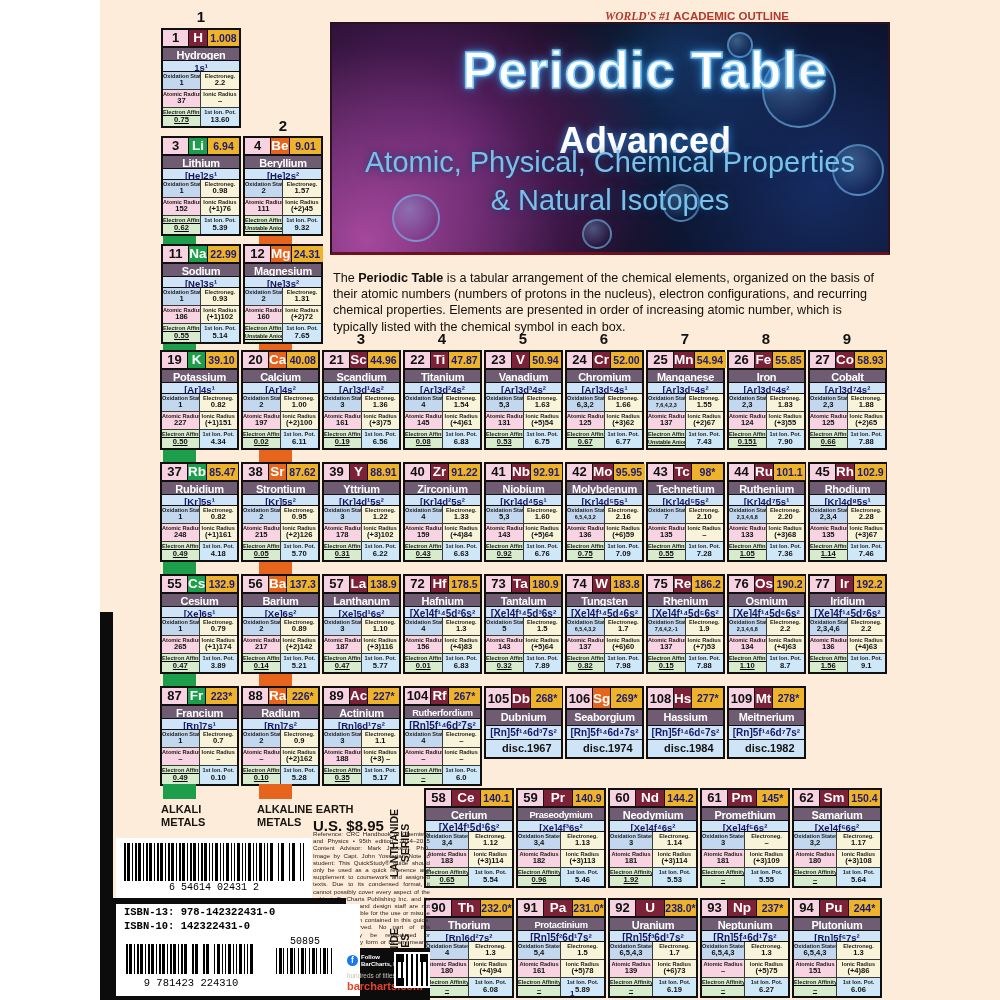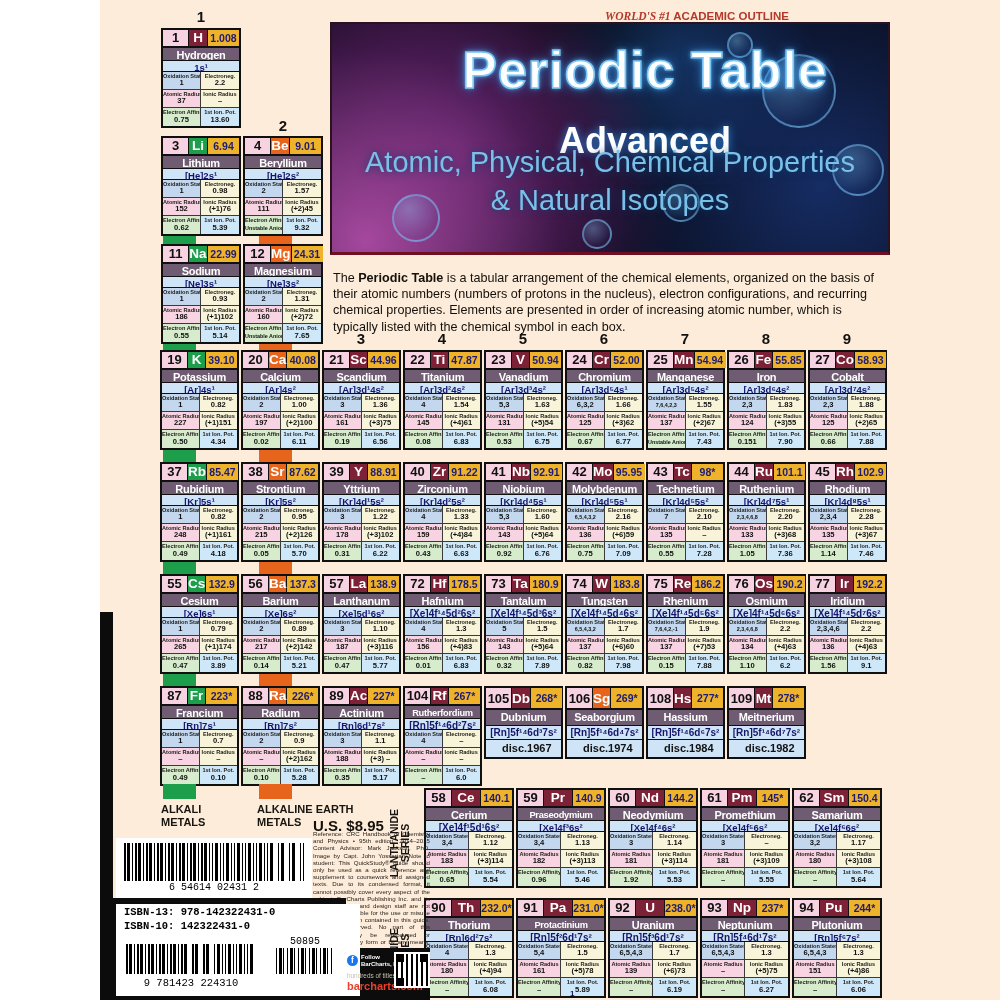--- a/index.html
+++ b/index.html
@@ -69,21 +69,21 @@
   .econf{background:#cfe5f7;color:#15156b;text-align:center;font-weight:bold;font-size:9.5px;line-height:13px;height:13px;border-bottom:1.5px solid #101010;white-space:nowrap;overflow:hidden;}
   .econf.small{font-size:10px;}
   .eprops{flex:1;display:grid;grid-template-columns:1fr 1fr;grid-auto-rows:1fr;}
   .p{display:flex;flex-direction:column;justify-content:space-between;text-align:center;border-right:1px solid #3a3a3a;border-bottom:1px solid #3a3a3a;overflow:hidden;}
   .p:nth-child(2n){border-right:none;}
   .p:nth-child(5),.p:nth-child(6){border-bottom:none;}
   .plabel{font-size:5.6px;font-weight:bold;color:#23201d;padding-top:1px;white-space:nowrap;}
   .pval{font-size:7.6px;font-weight:bold;color:#101010;line-height:8.5px;padding-bottom:1.5px;white-space:nowrap;}
   .pval.small{font-size:5.4px;}
   .p-ox{background:#c3d8ee;} .p-en{background:#f8f4d9;} .p-ar{background:#f8d4e2;}
-  .p-ir{background:#f8f4d9;} .p-ea{background:#d7eccd;} .p-ip{background:#cfe8f9;}
+  .p-ir{background:#f8f4d9;} .p-ea{background:#d7eccd;text-decoration:underline;} .p-ip{background:#cfe8f9;}
   .edisc{background:#cfe5f7;text-align:center;font-weight:bold;font-size:11px;color:#111;padding:2px 16px 3px;}
 
   
   .strip{position:absolute;width:33px;}
   .sg{background:#1d9e4b;} .so{background:#e7641c;}
   .legend{position:absolute;font-size:11px;font-weight:bold;color:#181512;line-height:13px;}
 
   
   .vlabel{position:absolute;width:110px;text-align:center;font-weight:bold;color:#181512;
     font-size:10.5px;line-height:11px;transform:rotate(-90deg);}
@@ -1238,21 +1238,21 @@
           <div class="p p-ir">
             <div class="plabel">Ionic Radius</div>
             <div class="pval">(+4)63</div>
           </div>
           <div class="p p-ea">
             <div class="plabel">Electron Affinity</div>
             <div class="pval">1.10</div>
           </div>
           <div class="p p-ip">
             <div class="plabel">1st Ion. Pot.</div>
-            <div class="pval">6.2</div>
+            <div class="pval">8.7</div>
           </div>
         </div>
       </div>
       <div class="ecell">
         <div class="etop">
           <span class="enum">77</span>
           <span class="esym sym-maroon">Ir</span>
           <span class="emass">192.2</span>
         </div>
         <div class="ename">Iridium</div>

